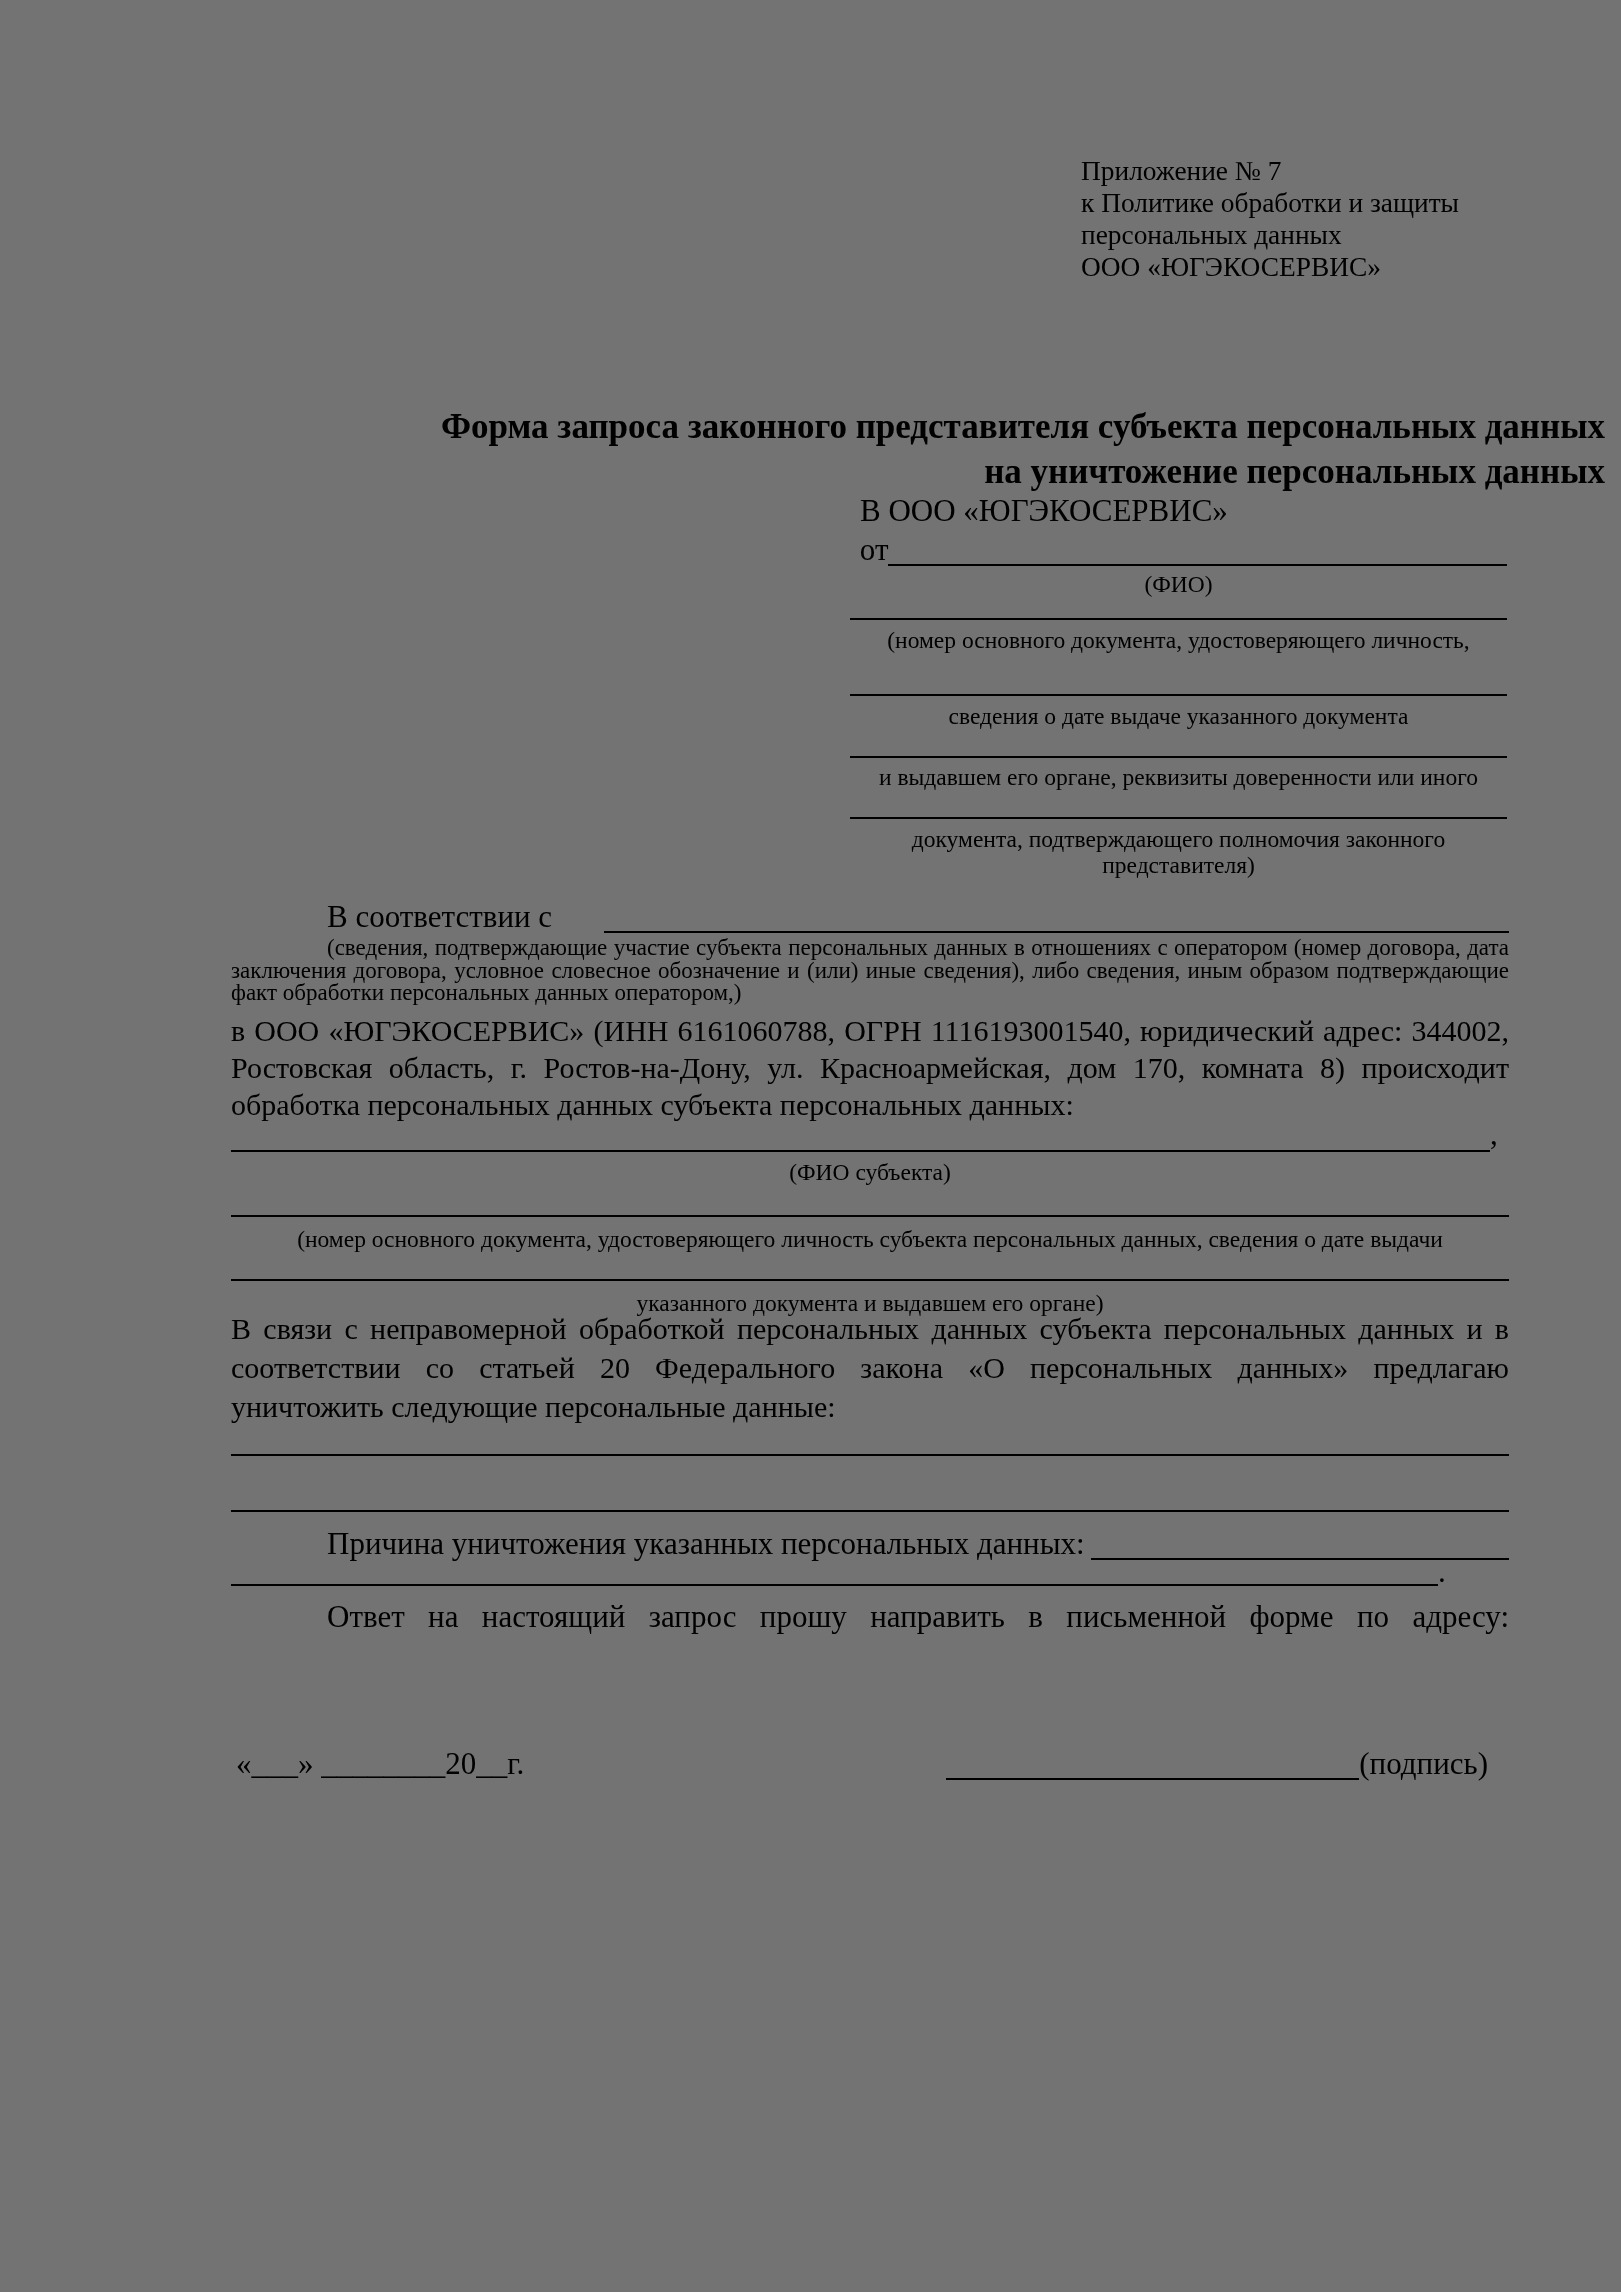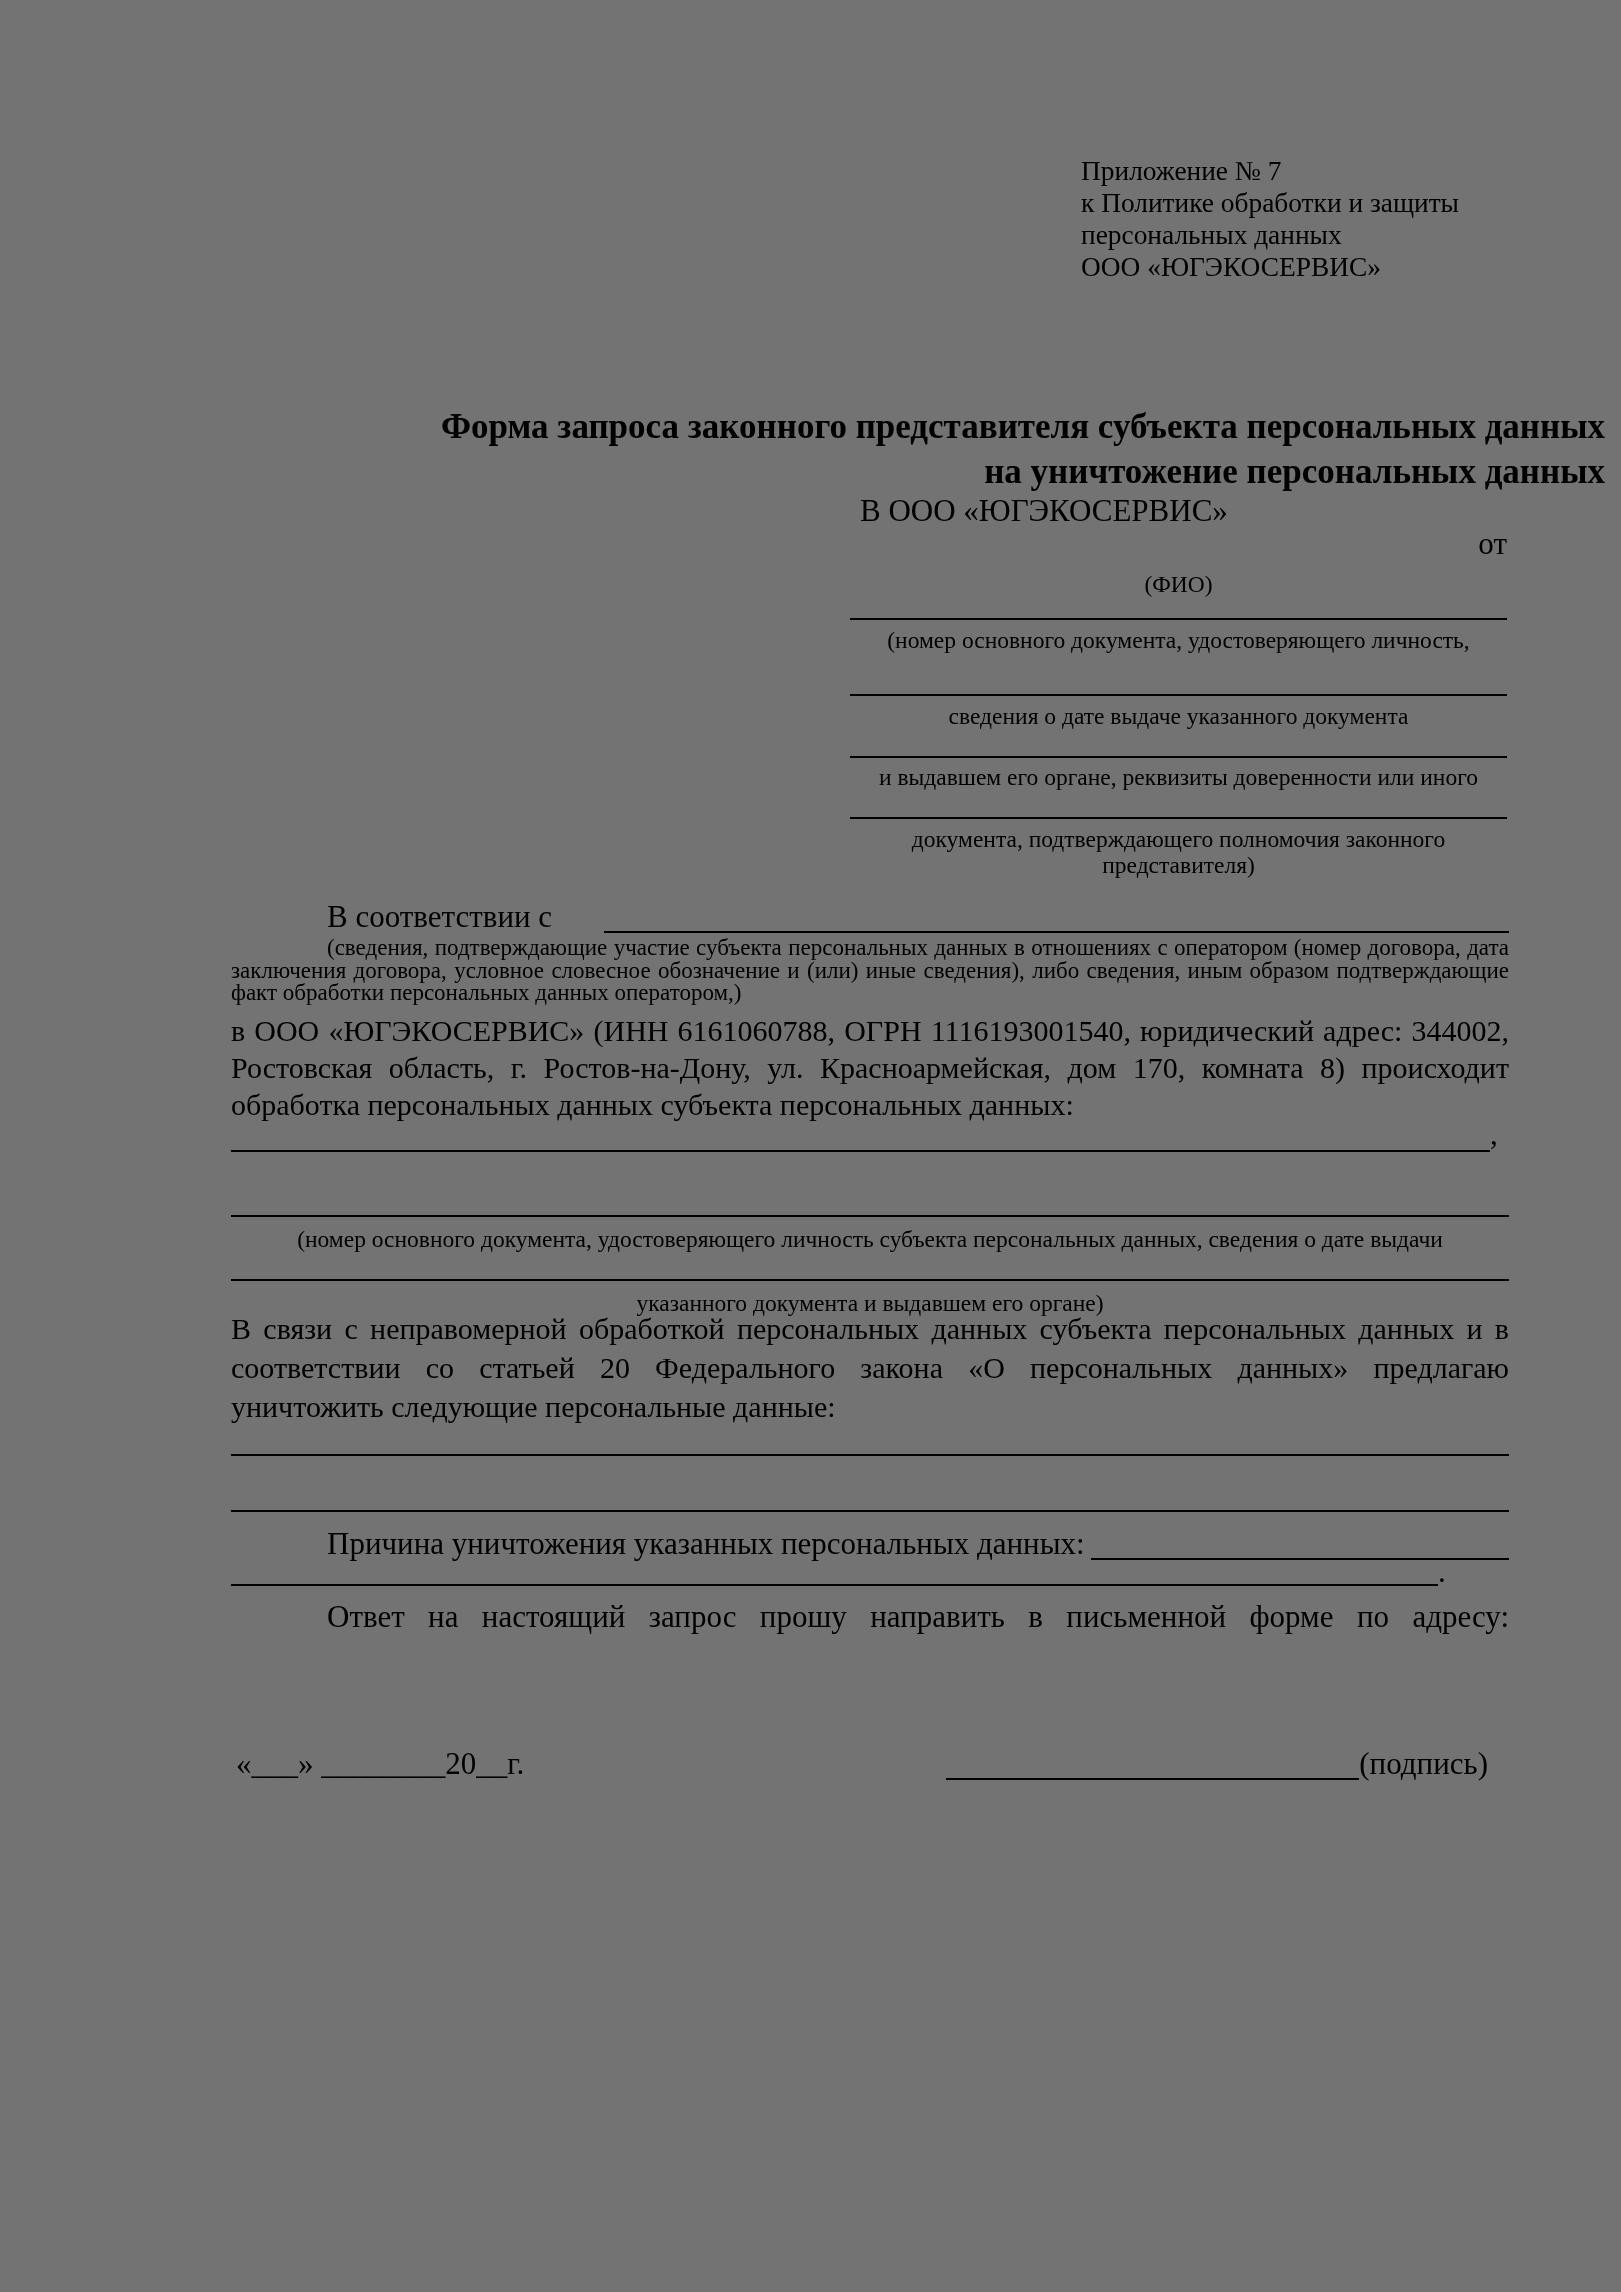--- a/index.html
+++ b/index.html
@@ -13,21 +13,21 @@
     overflow:hidden;
     margin:0 auto;
   }
   .abs{position:absolute;}
   
   .header-note{left:1081px; top:155px; font-size:27.4px; line-height:32px; white-space:nowrap;}
   
   .doc-title{left:231px; top:404px; width:1374px; text-align:right; font-weight:bold; font-size:35px; line-height:45px;}
   
   .org-line{left:860px; top:493px; font-size:31px; white-space:nowrap;}
-  .from-row{left:850px; top:527px; width:657px; height:39px; display:flex; align-items:flex-end; font-size:31px;flex-direction:column;}
+  .from-row{left:850px; top:527px; width:657px; height:39px; display:flex; align-items:flex-end; font-size:31px;}
   .from-row .from-label{padding-left:9.8px; line-height:33px;}
   .fill{flex:1; border-bottom:2.9px solid #000;}
   .addr-cap{font-size:23.5px; line-height:25.5px; width:657px; left:850px; text-align:center;}
   .addr-line{left:850px; width:657px; height:0; border-bottom:2.9px solid #000;}
   
   .accord-row{left:231px; top:898px; width:1278px; height:35px; display:flex; align-items:flex-end; font-size:31px;gap:44px;}
   .accord-row .accord-label{padding-left:96px; line-height:33px; white-space:nowrap; margin-right:7.8px;}
   .small-note{left:231px; top:937px; width:1278px; font-size:23px; line-height:22.5px; text-align:justify; text-indent:96px;}
   .body-par{left:231px; width:1278px; font-size:30px; text-align:justify;}
   .op-par{top:1012px; line-height:37px;}
@@ -94,20 +94,21 @@
   </div>
 
   <div class="abs small-note">(сведения, подтверждающие участие субъекта персональных данных в отношениях с оператором (номер договора, дата заключения договора, условное словесное обозначение и (или) иные сведения), либо сведения, иным образом подтверждающие факт обработки персональных данных оператором,)</div>
 
   <div class="abs body-par op-par">в  ООО «ЮГЭКОСЕРВИС» (ИНН 6161060788, ОГРН 1116193001540, юридический адрес: 344002, Ростовская область, г. Ростов-на-Дону, ул. Красноармейская, дом 170, комната 8) происходит  обработка персональных данных субъекта персональных данных:</div>
 
   <div class="abs fio-row">
     <span class="fill"></span>
     <span>,</span>
   </div>
+  <div class="abs center-cap" style="top:1160px;">(ФИО субъекта)</div>
 
   <div class="abs full-line" style="top:1215px;"></div>
   <div class="abs center-cap" style="top:1227px;">(номер основного документа, удостоверяющего личность субъекта персональных данных, сведения о дате выдачи</div>
 
   <div class="abs full-line" style="top:1279px;"></div>
   <div class="abs center-cap" style="top:1291px;">указанного документа и выдавшем его органе)</div>
 
   <div class="abs body-par req-par">В связи с неправомерной обработкой персональных данных субъекта персональных данных и в соответствии со статьей 20 Федерального закона «О персональных данных» предлагаю уничтожить следующие персональные данные:</div>
 
   <div class="abs full-line" style="top:1454px;"></div>

